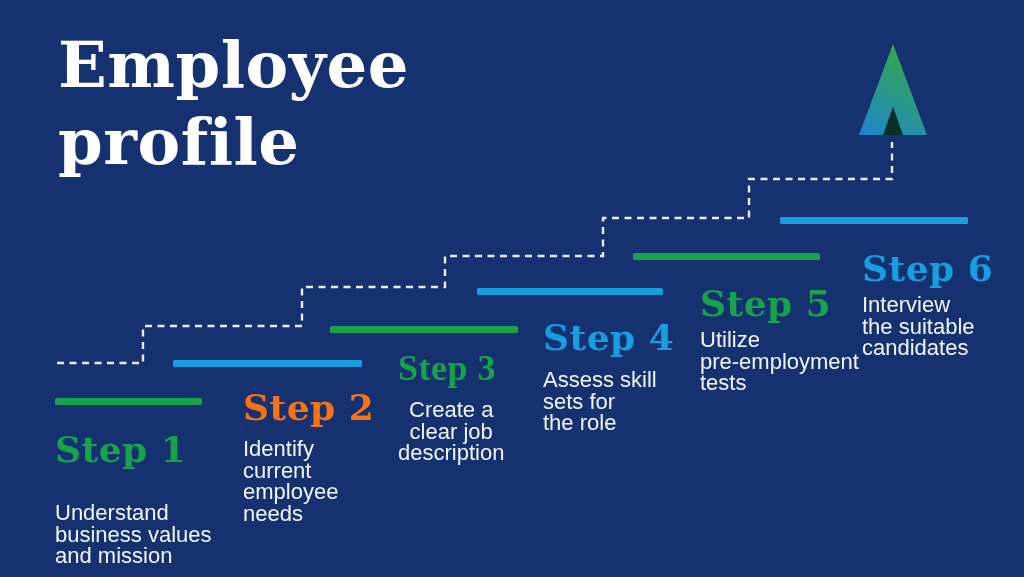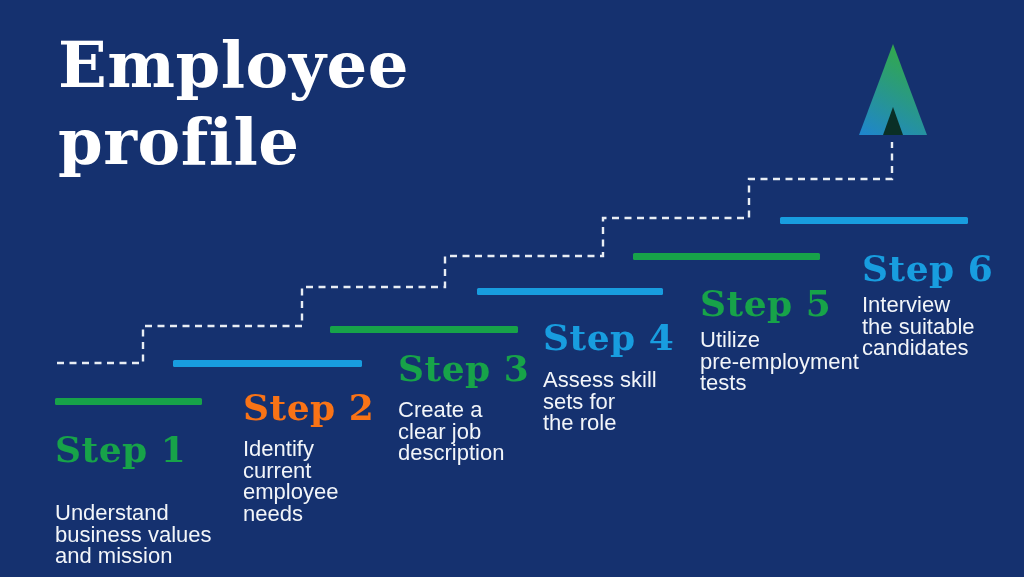--- a/index.html
+++ b/index.html
@@ -84,22 +84,22 @@
       <div class="step-desc" style="left: 55px; top: 502px;">Understand
 business values
 and mission</div>
       <div class="bar" style="left: 173px; top: 360px; width: 189px; background: rgb(24, 157, 223);"></div>
       <div class="step-label" style="left: 243px; top: 392px; color: #f97316;">Step 2</div>
       <div class="step-desc" style="left: 243px; top: 438px;">Identify
 current
 employee
 needs</div>
       <div class="bar" style="left: 330px; top: 326px; width: 188px; background: rgb(23, 163, 73);"></div>
-      <div class="step-label" style="left: 398px; top: 353px; color: rgb(23, 163, 73);">Step 3</div>
-      <div class="step-desc" style="left: 398px; top: 399px;">Create a
+      <div class="step-label" style="left: 398px; top: 353px; color: rgb(23, 163, 73); font-family: Liberation Serif, serif;">Step 3</div>
+      <div class="step-desc" style="left: 398px; top: 399px; text-align: center;">Create a
 clear job
 description</div>
       <div class="bar" style="left: 477px; top: 288px; width: 186px; background: rgb(24, 157, 223);"></div>
       <div class="step-label" style="left: 543px; top: 322px; color: rgb(24, 157, 223);">Step 4</div>
       <div class="step-desc" style="left: 543px; top: 369px;">Assess skill
 sets for
 the role</div>
       <div class="bar" style="left: 633px; top: 253px; width: 187px; background: rgb(23, 163, 73);"></div>
       <div class="step-label" style="left: 700px; top: 288px; color: rgb(23, 163, 73);">Step 5</div>
       <div class="step-desc" style="left: 700px; top: 329px;">Utilize

